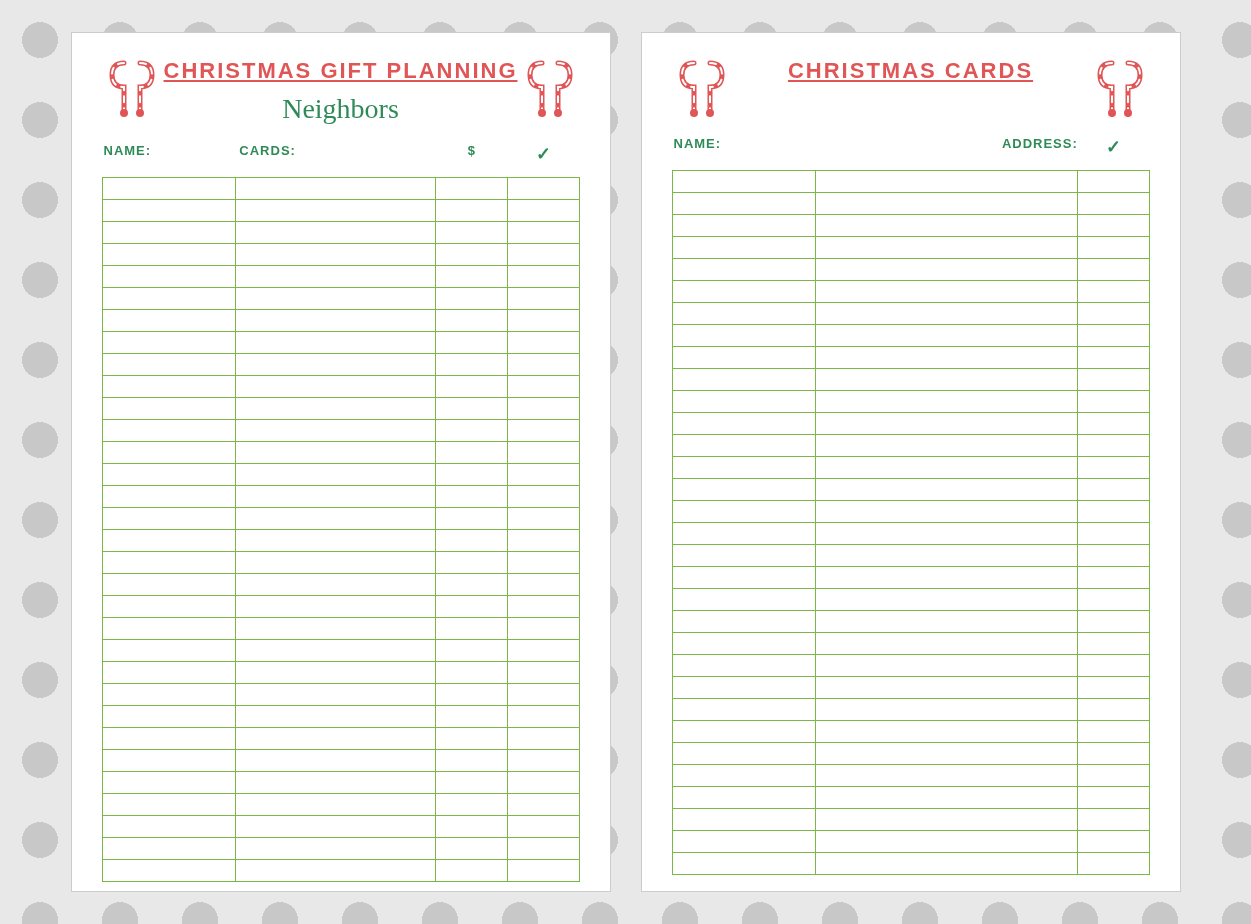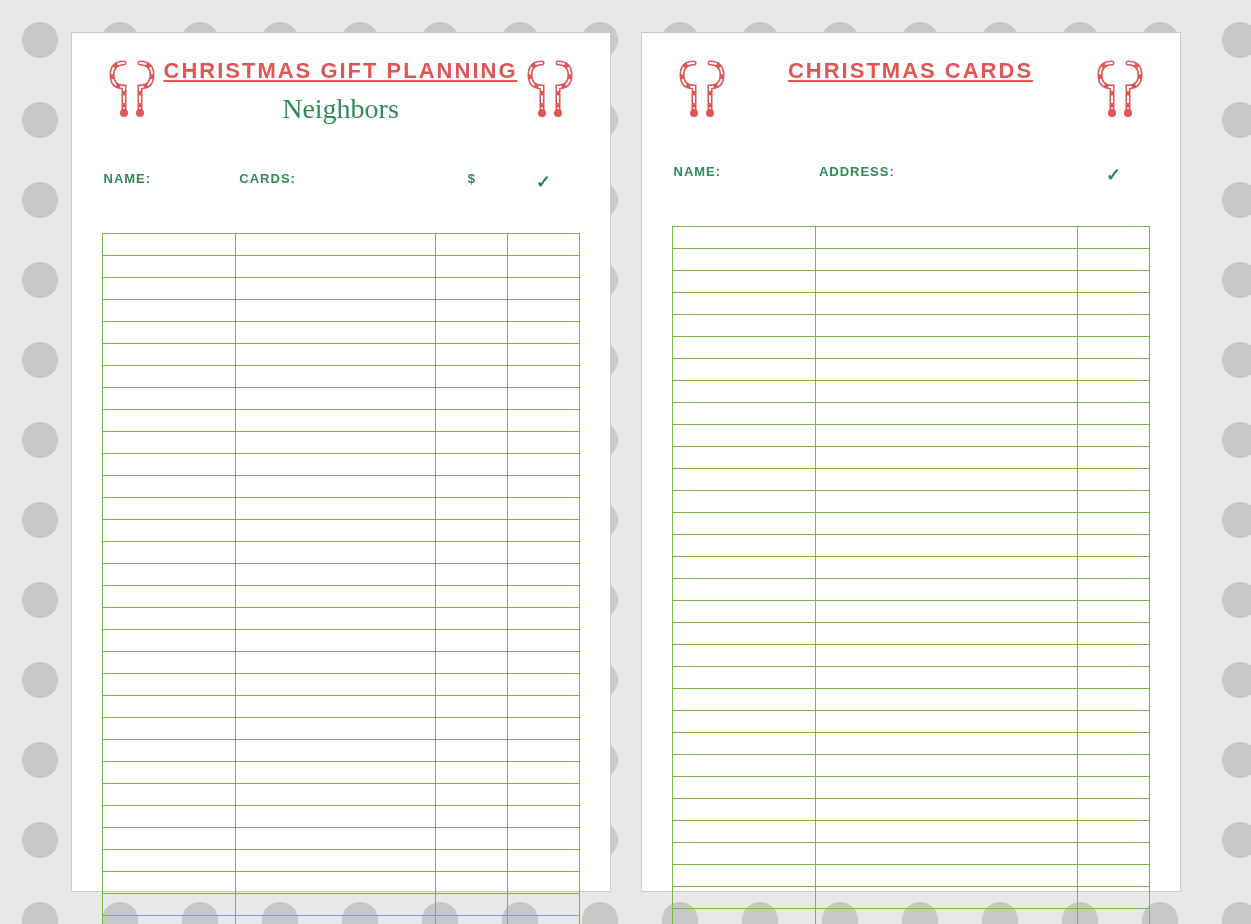--- a/index.html
+++ b/index.html
@@ -20,21 +20,20 @@
 
     .page {
       background: white;
       width: 540px;
       height: 860px;
       border: 1px solid #ccc;
       display: flex;
       flex-direction: column;
       padding: 20px 30px 20px 30px;
       position: relative;
-      gap: 28px;
     }
 
     .page-header {
       display: flex;
       flex-direction: column;
       align-items: center;
       margin-bottom: 10px;
       position: relative;
     }
 
@@ -151,20 +150,21 @@
       padding-left: 2px;
     }
     .cards-col-address {
       width: 55%;
       font-family: 'Arial Narrow', Arial, sans-serif;
       font-size: 13px;
       color: #2e8b57;
       font-weight: bold;
       letter-spacing: 1px;
       padding-left: 4px;
+      text-align: right;
     }
     .cards-col-check {
       width: 15%;
       text-align: center;
     }
   </style>
 </head>
 <body>
 
 <div class="page">

